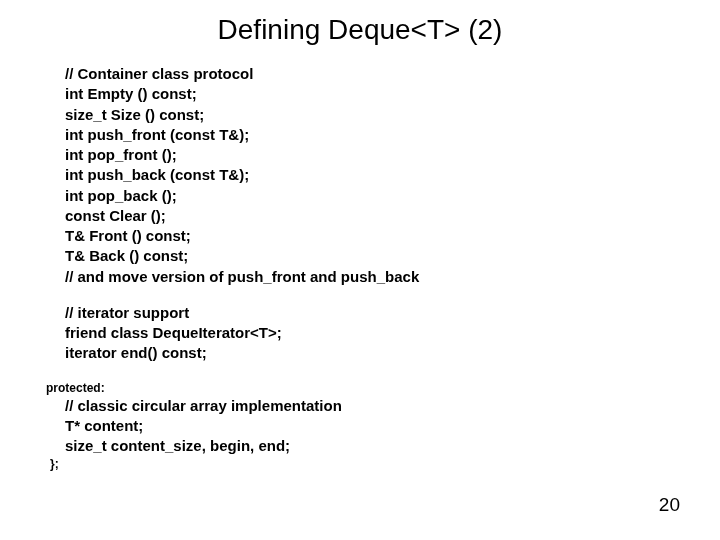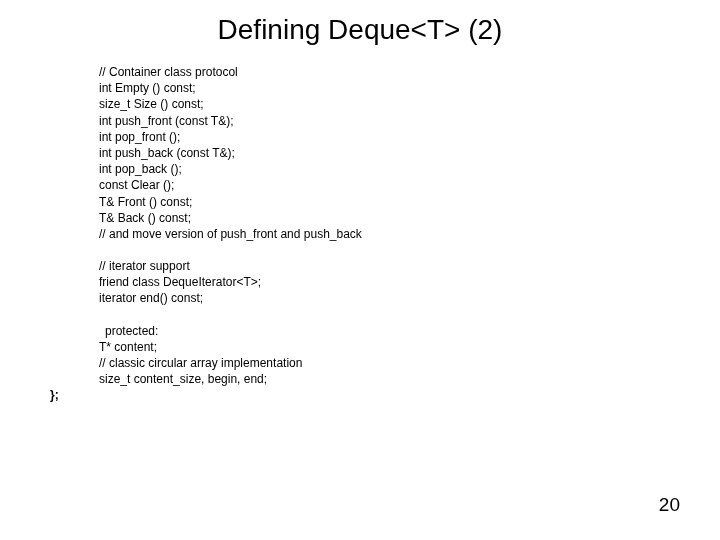--- a/index.html
+++ b/index.html
@@ -15,32 +15,32 @@
       position: relative;
     }
     .title {
       text-align: center;
       font-size: 28px;
       padding-top: 14px;
       padding-bottom: 18px;
       font-weight: normal;
     }
     .code-block {
-      padding-left: 99px;
-      font-size: 12px;
-      font-weight: normal;
+      padding-left: 65px;
+      font-size: 15px;
+      font-weight: bold;
       line-height: 1.35;
     }
     .section-gap {
       height: 16px;
     }
     .protected-label {
-      padding-left: 105px;
+      padding-left: 46px;
       font-size: 12px;
-      font-weight: normal;
+      font-weight: bold;
       line-height: 1.35;
     }
     .closing-brace {
       padding-left: 50px;
       font-size: 12px;
       font-weight: bold;
       line-height: 1.35;
     }
     .page-number {
       position: absolute;
@@ -74,20 +74,20 @@
   <div>// iterator support</div>
   <div>friend class DequeIterator&lt;T&gt;;</div>
   <div>iterator end() const;</div>
 </div>
 
 <div class="section-gap"></div>
 
 <div class="protected-label">protected:</div>
 
 <div class="code-block">
+  <div>// classic circular array implementation</div>
   <div>T* content;</div>
-  <div>// classic circular array implementation</div>
   <div>size_t content_size, begin, end;</div>
 </div>
 
 <div class="closing-brace">};</div>
 
 <div class="page-number">20</div>
 
 </body></html>

